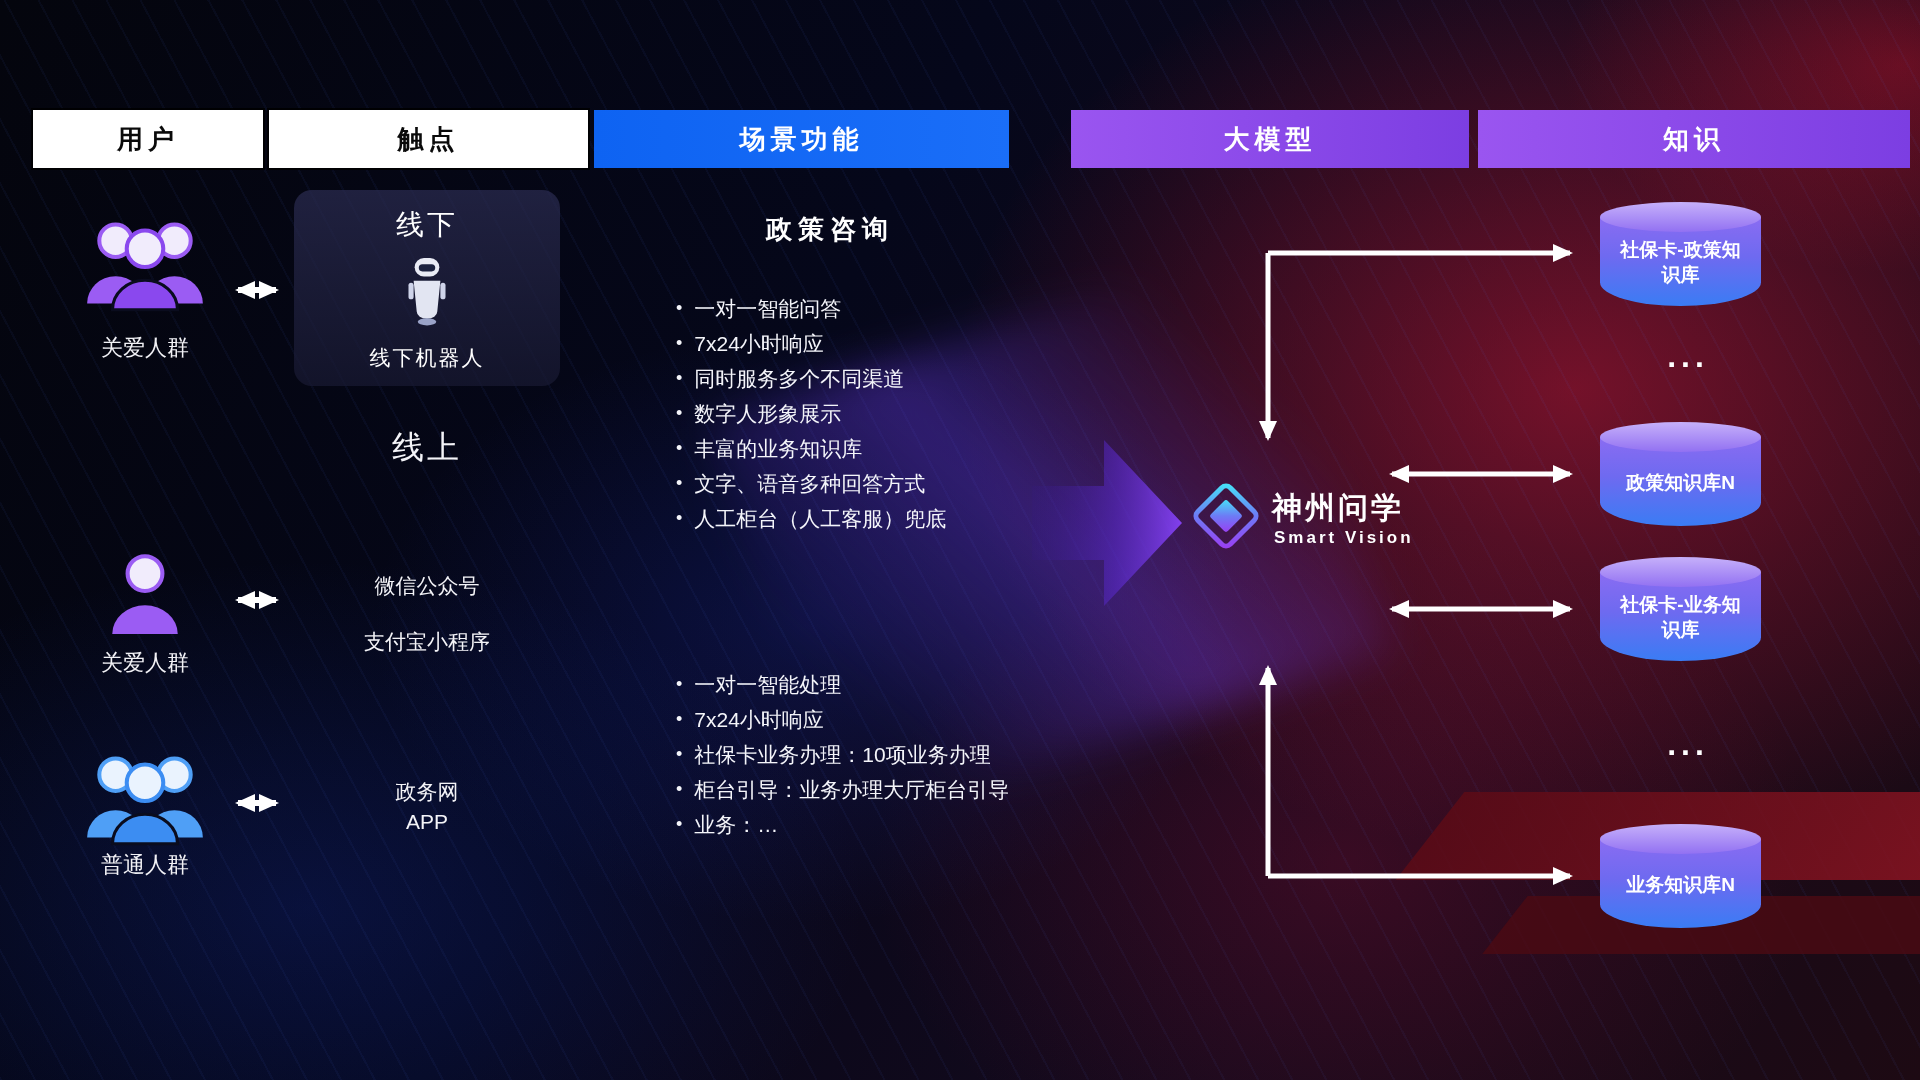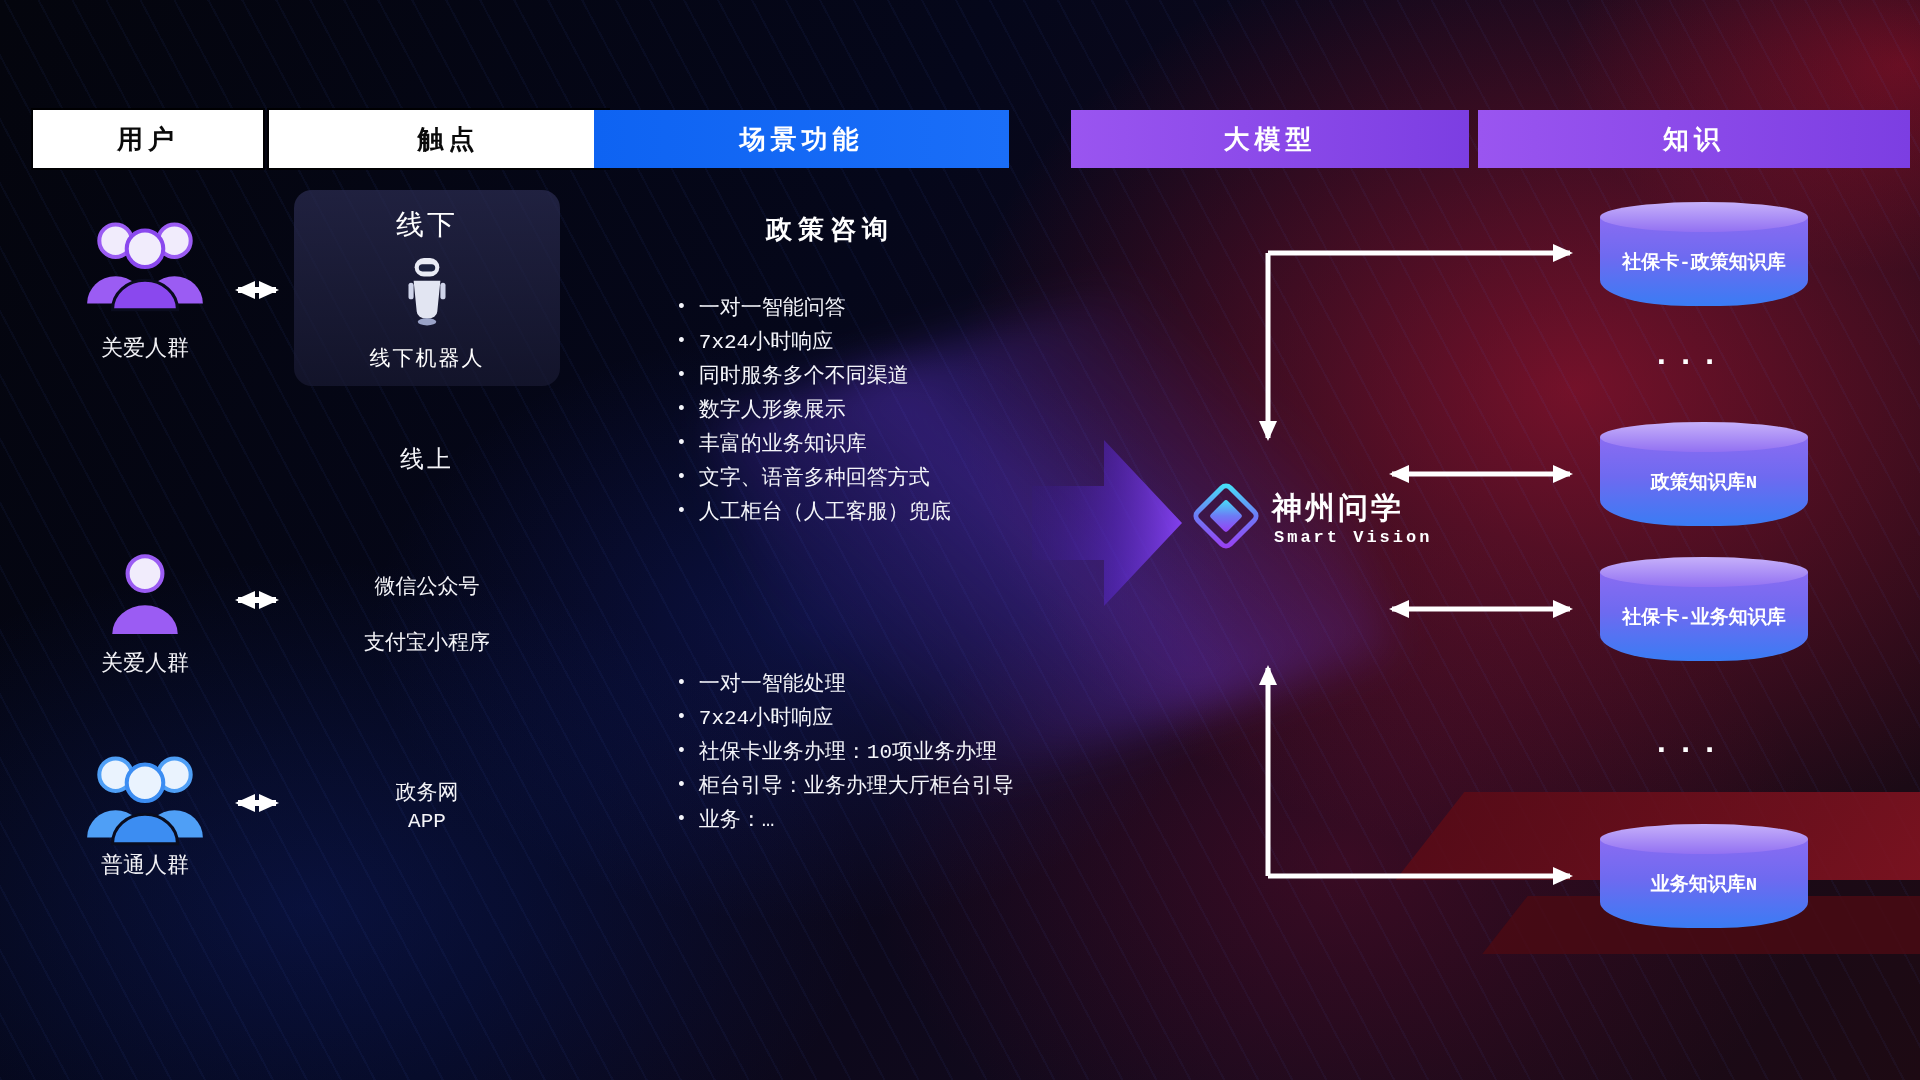--- a/index.html
+++ b/index.html
@@ -1,17 +1,17 @@
 <!DOCTYPE html>
 <html><head>
 <meta charset="utf-8">
 <style>
   html,body{margin:0;padding:0;background:#000;}
   .stage{position:relative;width:1920px;height:1080px;overflow:hidden;color:#fff;
-    font-family:Liberation Mono, monospace;
+    font-family:Liberation Sans, sans-serif;
     background:linear-gradient(118deg,#04050d 0%,#05071a 40%,#150a1c 72%,#1d0a13 100%);}
   .bg{position:absolute;inset:0;pointer-events:none;}
   .bg-red{background:
     radial-gradient(1000px 760px at 82% 36%, rgba(210,25,55,.50), transparent 62%),
     radial-gradient(520px 320px at 99% 6%, rgba(200,20,45,.42), transparent 65%),
     radial-gradient(760px 560px at 70% 80%, rgba(160,15,55,.26), transparent 62%);}
   .bg-blue{background:
     radial-gradient(900px 560px at 16% 84%, rgba(25,55,190,.22), transparent 62%),
     radial-gradient(700px 480px at 42% 58%, rgba(35,55,215,.20), transparent 62%);}
   .bg-streaks{background:repeating-linear-gradient(62deg, rgba(80,120,255,.05) 0 2px, transparent 2px 30px);}
@@ -23,38 +23,38 @@
   .rib2{position:absolute;left:1505px;top:896px;width:470px;height:58px;background:#4c0a13;
     transform:skewX(-38deg);opacity:.8;}
 
   
   .hcell{position:absolute;top:110px;height:58px;display:flex;align-items:center;justify-content:center;
     font-size:26px;font-weight:bold;letter-spacing:5px;}
   .hc-light{background:#fff;color:#0a0a0a;box-shadow:0 0 0 2px rgba(0,0,0,.85);}
   .hc-blue{background:linear-gradient(90deg,#0e63f2,#1a6ef8);color:#fff;}
   .hc-purple{background:linear-gradient(90deg,#9a55f0,#7c3ee2);color:#fff;}
   .h1{left:33px;width:230px;}
-  .h2{left:269px;width:319px;padding-left:20px;}
+  .h2{left:269px;width:319px;}
   .h3{left:594px;width:415px;}
   .h4{left:1071px;width:398px;}
   .h5{left:1478px;width:432px;text-align:right;}
 
   
   .user-icon{position:absolute;}
   .user-label{position:absolute;left:45px;width:200px;text-align:center;font-size:22px;color:#f2f2f6;}
 
   
   .offline-card{position:absolute;left:294px;top:190px;width:266px;height:196px;border-radius:18px;
     background:linear-gradient(180deg,rgba(42,43,80,.72),rgba(24,25,50,.72));
     display:flex;flex-direction:column;align-items:center;justify-content:space-between;
     padding:16px 0 14px 0;box-sizing:border-box;}
   .offline-title{font-size:28px;letter-spacing:3px;}
   .offline-caption{font-size:21px;letter-spacing:2px;}
   .tp-text{position:absolute;left:294px;width:266px;text-align:center;color:#f4f4f8;}
-  .tp-online{top:443px;font-size:24px;letter-spacing:3px;}
+  .tp-online{top:426px;font-size:32px;letter-spacing:3px;}
   .tp-ch1{top:572px;font-size:21px;}
   .tp-ch2{top:628px;font-size:21px;}
   .tp-ch3{top:778px;font-size:21px;}
   .tp-ch4{top:810px;font-size:21px;}
 
   
   .sc-title{position:absolute;left:640px;width:380px;text-align:center;font-size:26px;
     font-weight:bold;letter-spacing:6px;color:#fff;}
   .sc1-title{top:212px;}
   .sc2-title{top:592px;}
@@ -64,21 +64,21 @@
   .sc-list li{font-size:21px;line-height:33px;color:#f4f5fa;white-space:nowrap;}
   .sc-list li::before{content:"•";margin-right:12px;font-size:18px;position:relative;top:-2px;}
 
   
   .big-arrow{position:absolute;left:1032px;top:428px;}
   .model-logo{position:absolute;left:1190px;top:480px;}
   .model-name{position:absolute;left:1272px;top:488px;font-size:30px;font-weight:bold;letter-spacing:3px;}
   .model-sub{position:absolute;left:1274px;top:528px;font-size:17px;letter-spacing:3px;font-weight:bold;}
 
   
-  .cyl{position:absolute;width:208px;height:104px;}
+  .cyl{position:absolute;width:161px;height:104px;}
   .cyl-cap{position:absolute;left:0;right:0;top:0;height:30px;border-radius:50%;
     background:linear-gradient(180deg,#c6b0fa,#9271f2);}
   .cyl-body{position:absolute;left:0;right:0;top:15px;bottom:0;
     background:linear-gradient(180deg,#8a6cf2 0%,#6e6af0 45%,#3a7cf4 100%);
     border-radius:0 0 88px 88px / 0 0 26px 26px;}
   .cyl-label{position:absolute;left:0;right:0;top:22px;bottom:4px;display:flex;align-items:center;
     justify-content:center;padding:0 12px;font-size:19px;font-weight:bold;text-align:center;
     line-height:1.3;color:#fff;}
   .k1{left:1600px;top:202px;}
   .k2{left:1600px;top:422px;}

